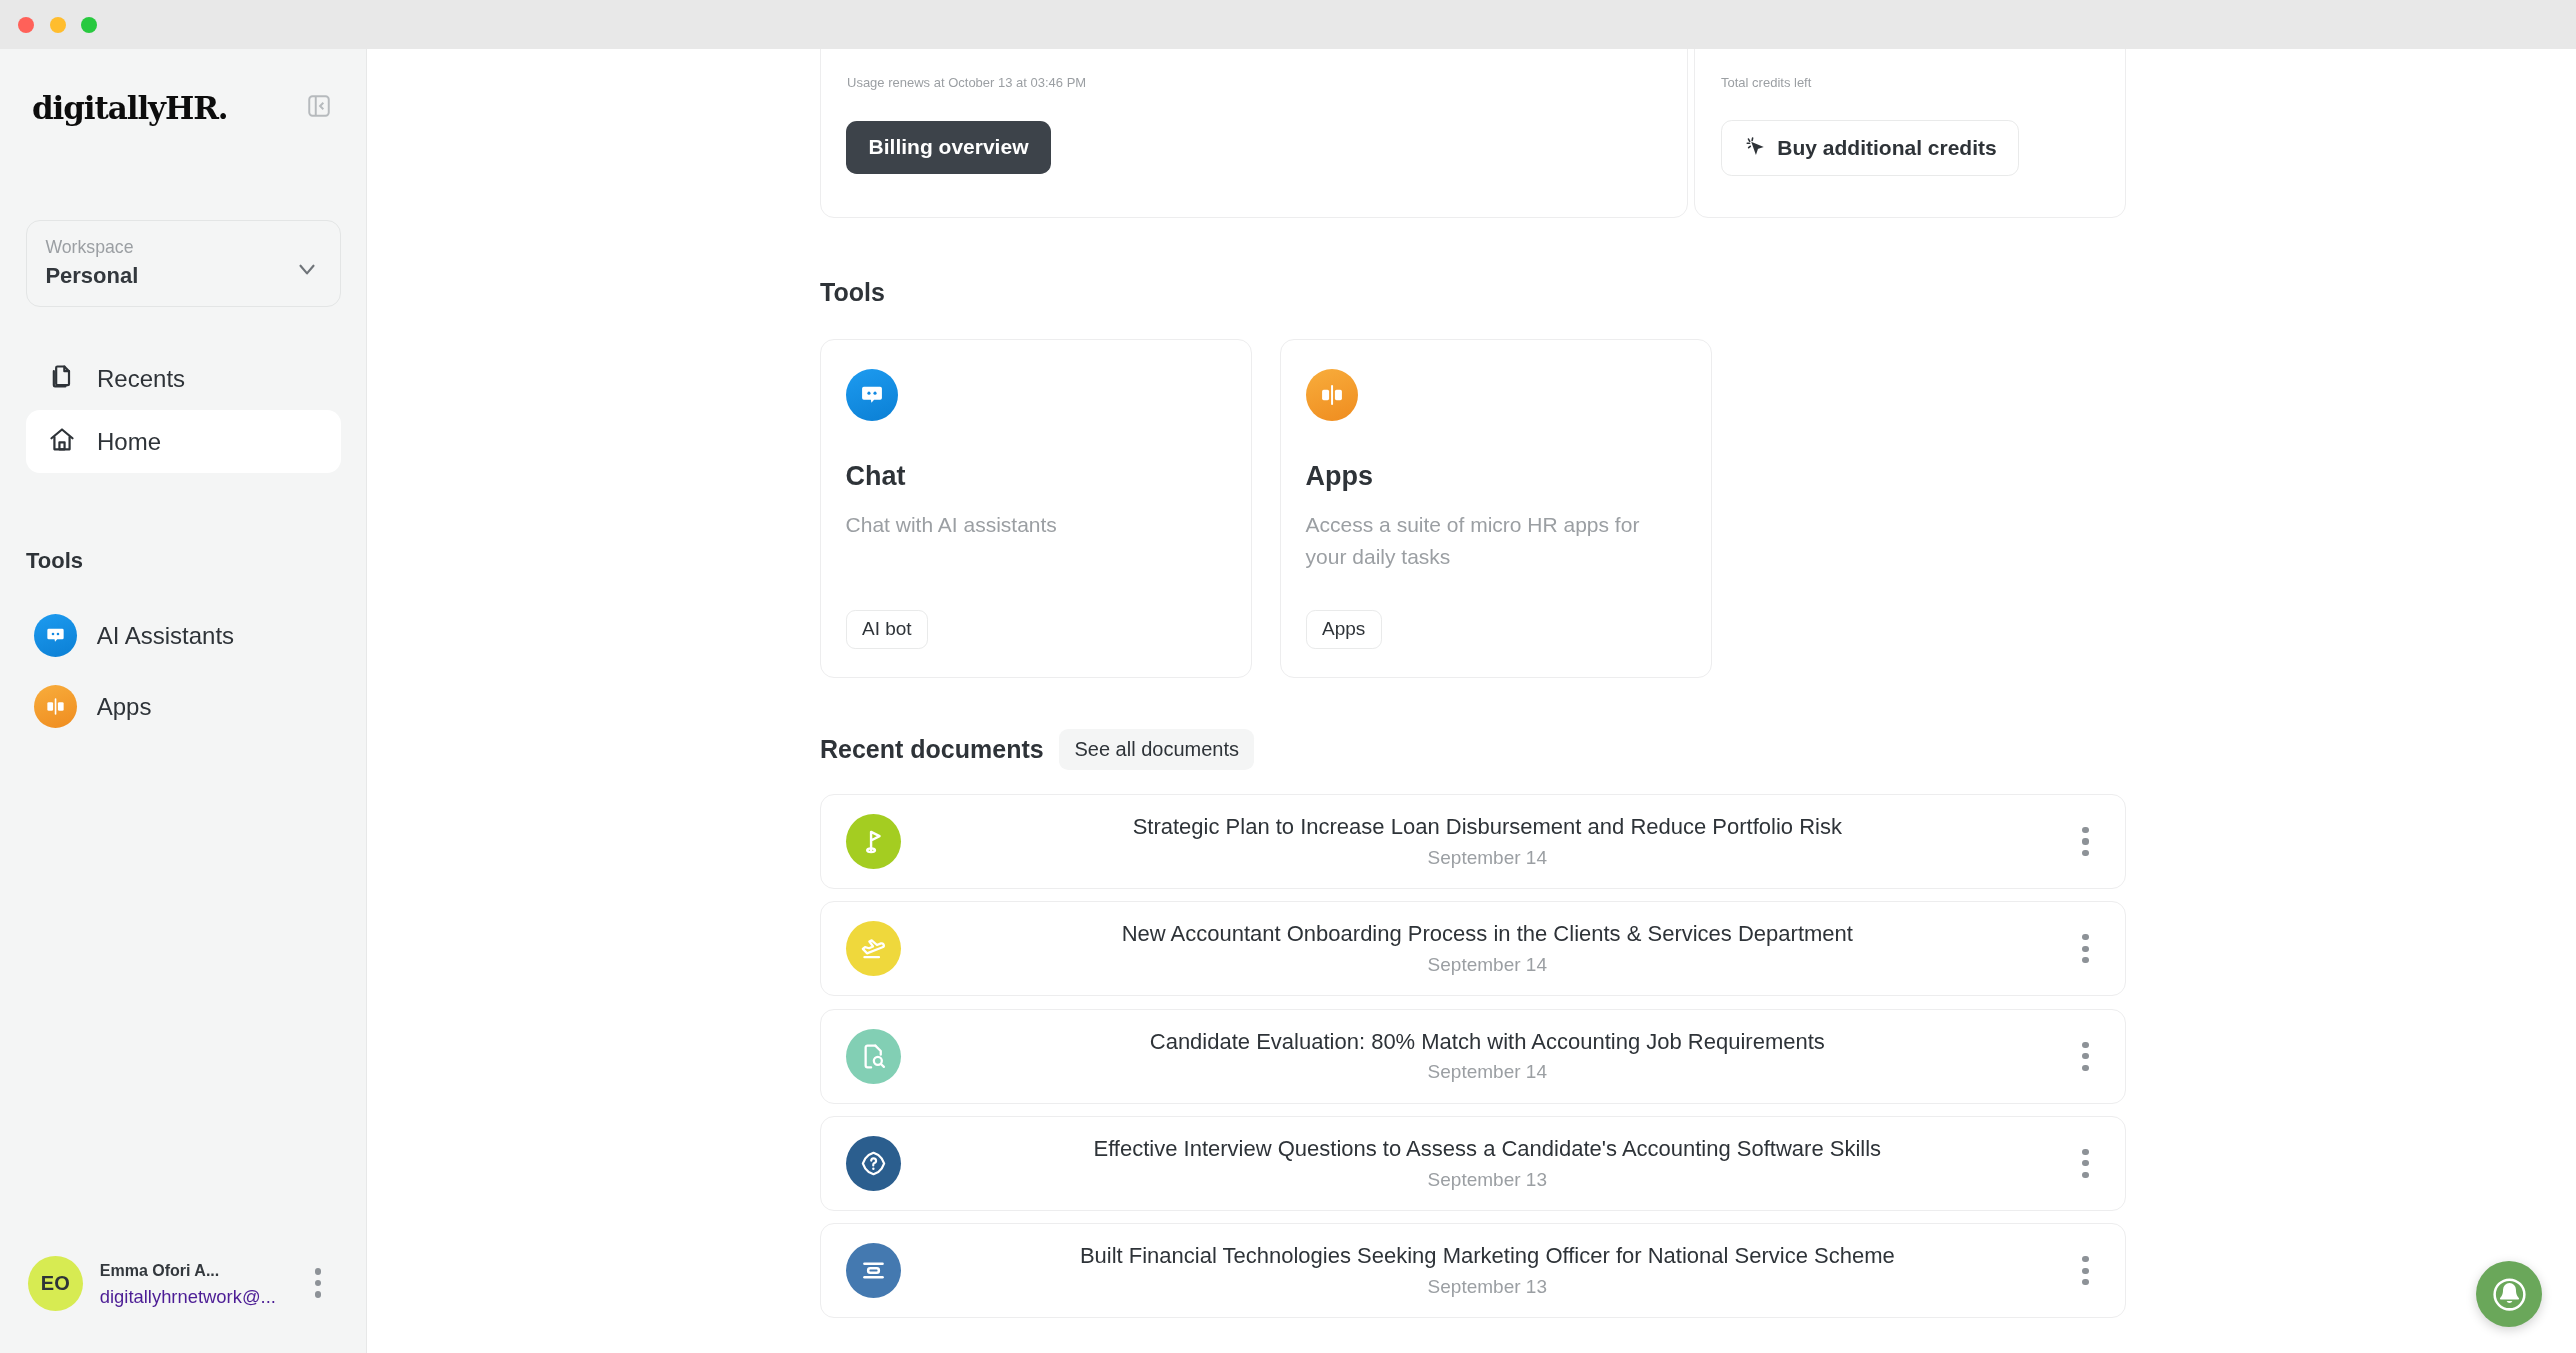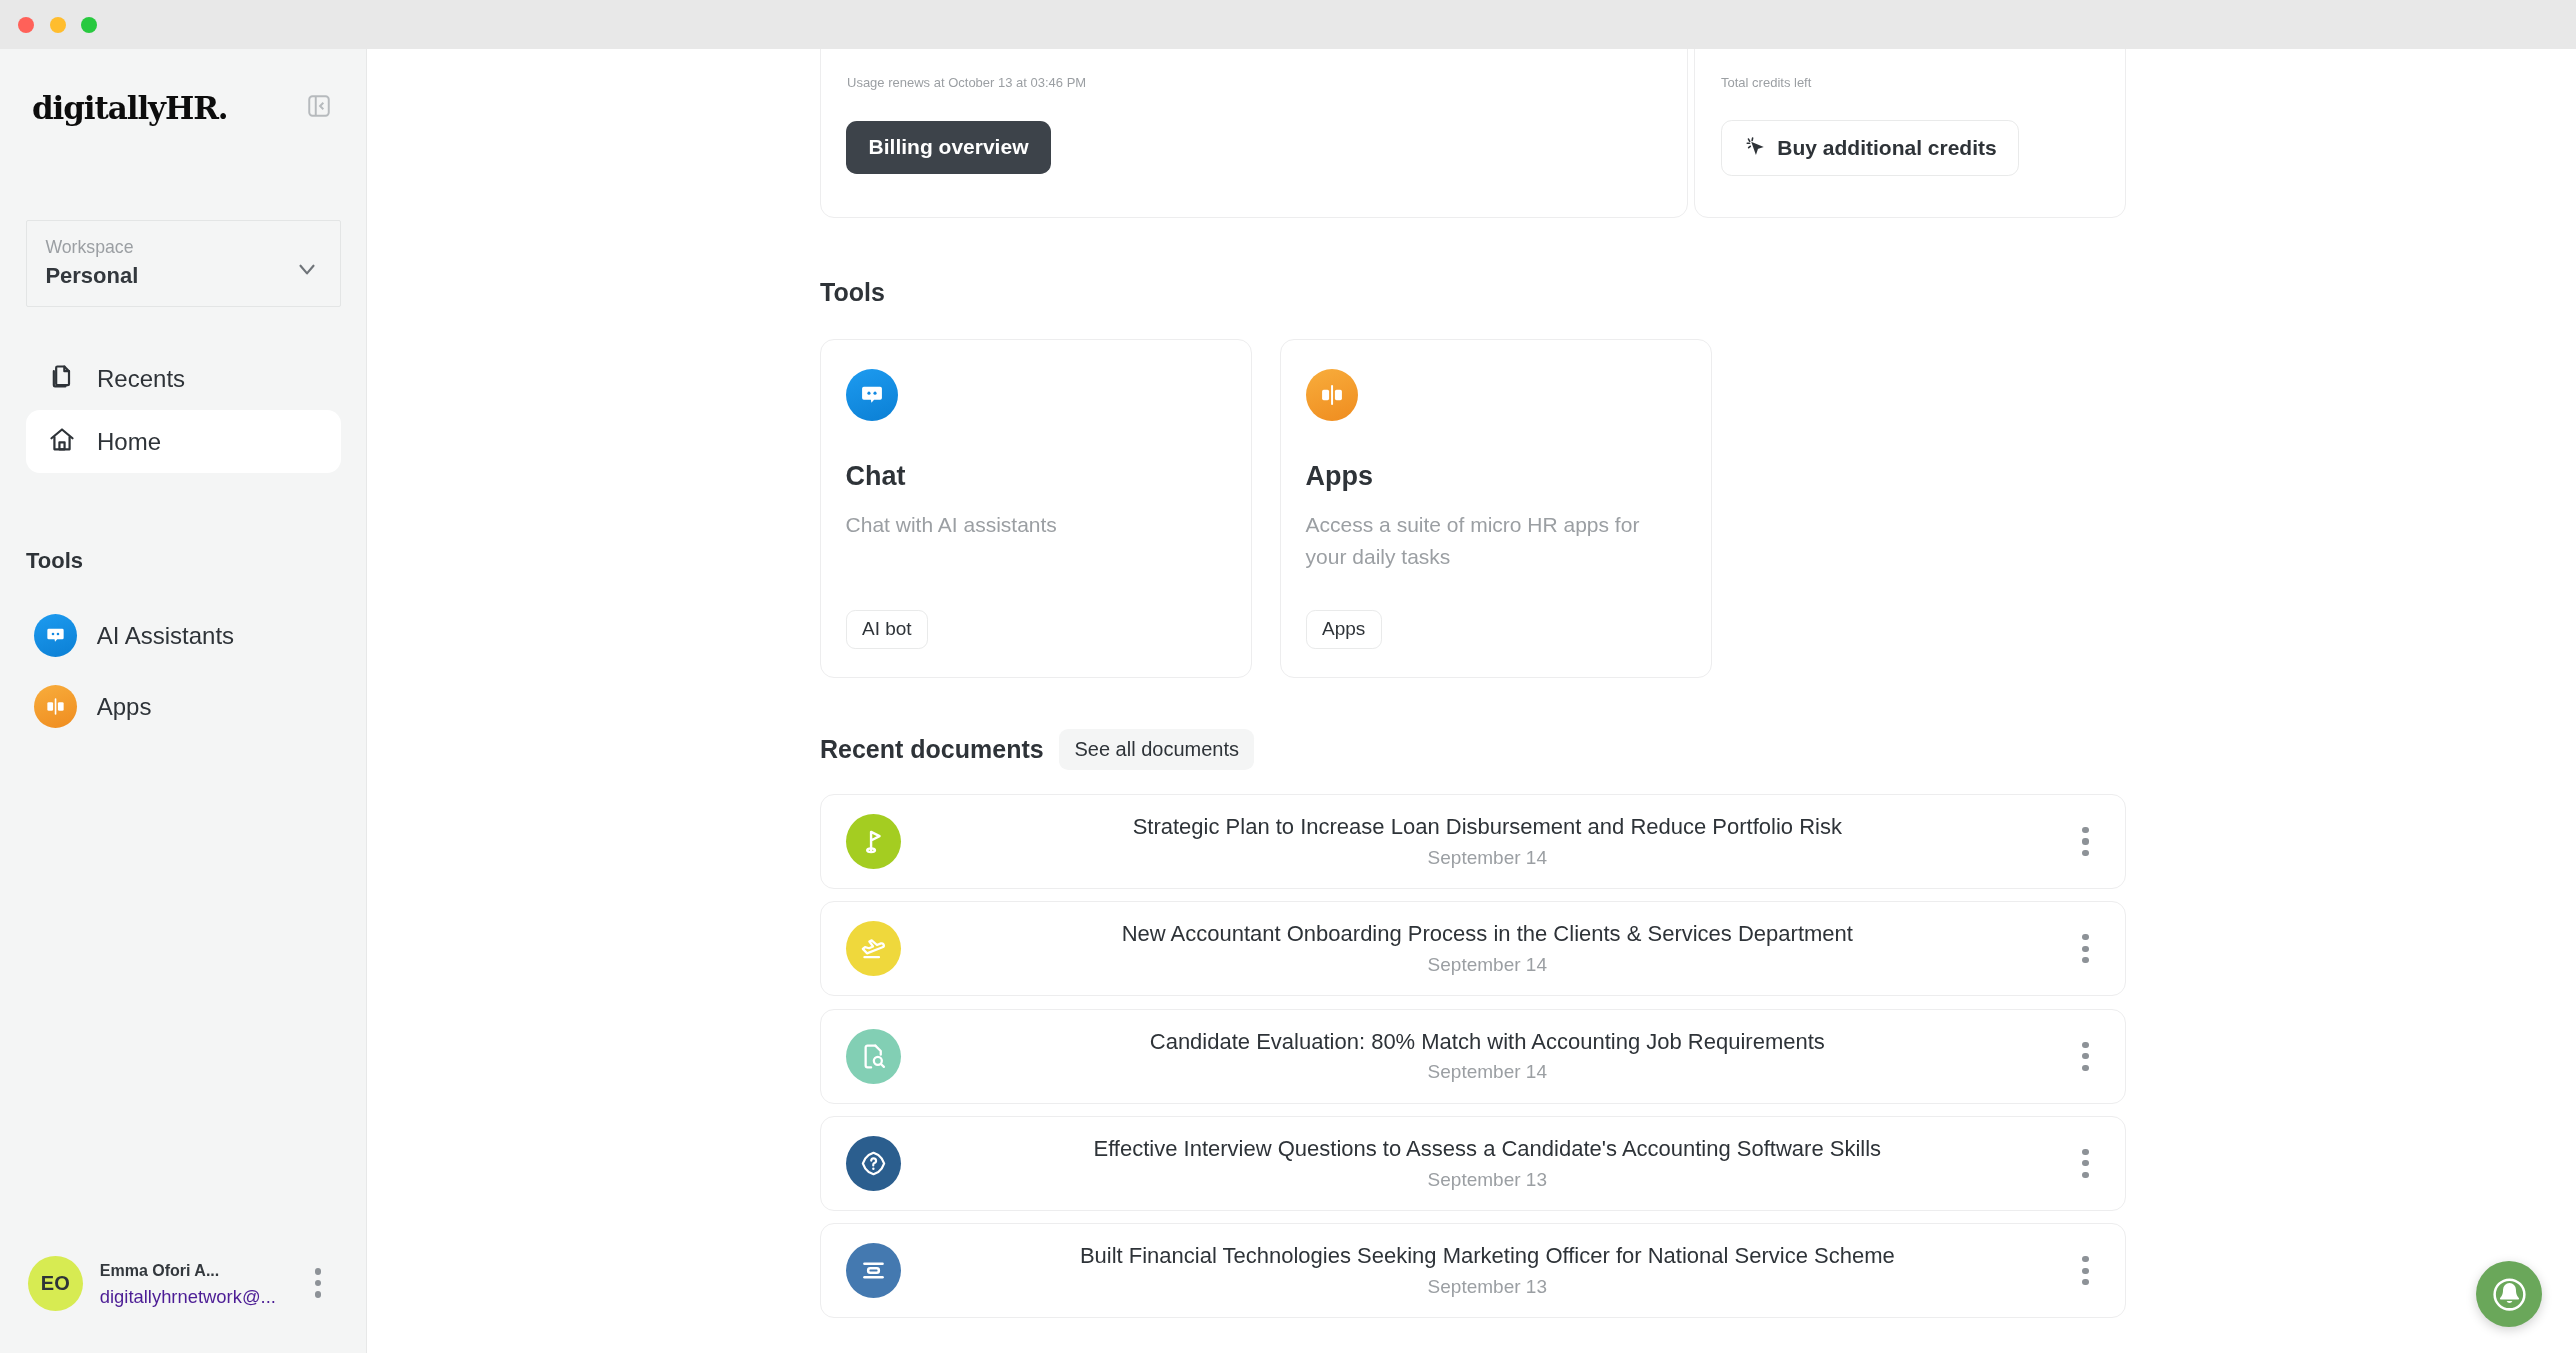--- a/index.html
+++ b/index.html
@@ -41,21 +41,21 @@
   }
   .collapse-btn {
     width: 32px; height: 32px;
     display: flex; align-items: center; justify-content: center;
     cursor: pointer;
   }
 
   .workspace {
     position: absolute; top: 171px; left: 26px;
     width: 315px; height: 87px;
-    border: 0.8px solid #e3e5e5; border-radius: 2px;
+    border: 0.8px solid #e3e5e5; border-radius: 14px;
     background: #f4f5f5;
     padding: 15.4px 18.4px;
     cursor: pointer;
   }
   .ws-label { font-size: 17.7px; color: #9b9fa3; line-height: 23px; }
   .ws-value { font-size: 22px; font-weight: 700; color: #33383d; line-height: 29px; margin-top: 1.5px; }
   .ws-chev { position: absolute; right: 20px; top: 35px; }
 
   .navlist { position: absolute; top: 298px; left: 26px; width: 315px; }
   .navitem {

